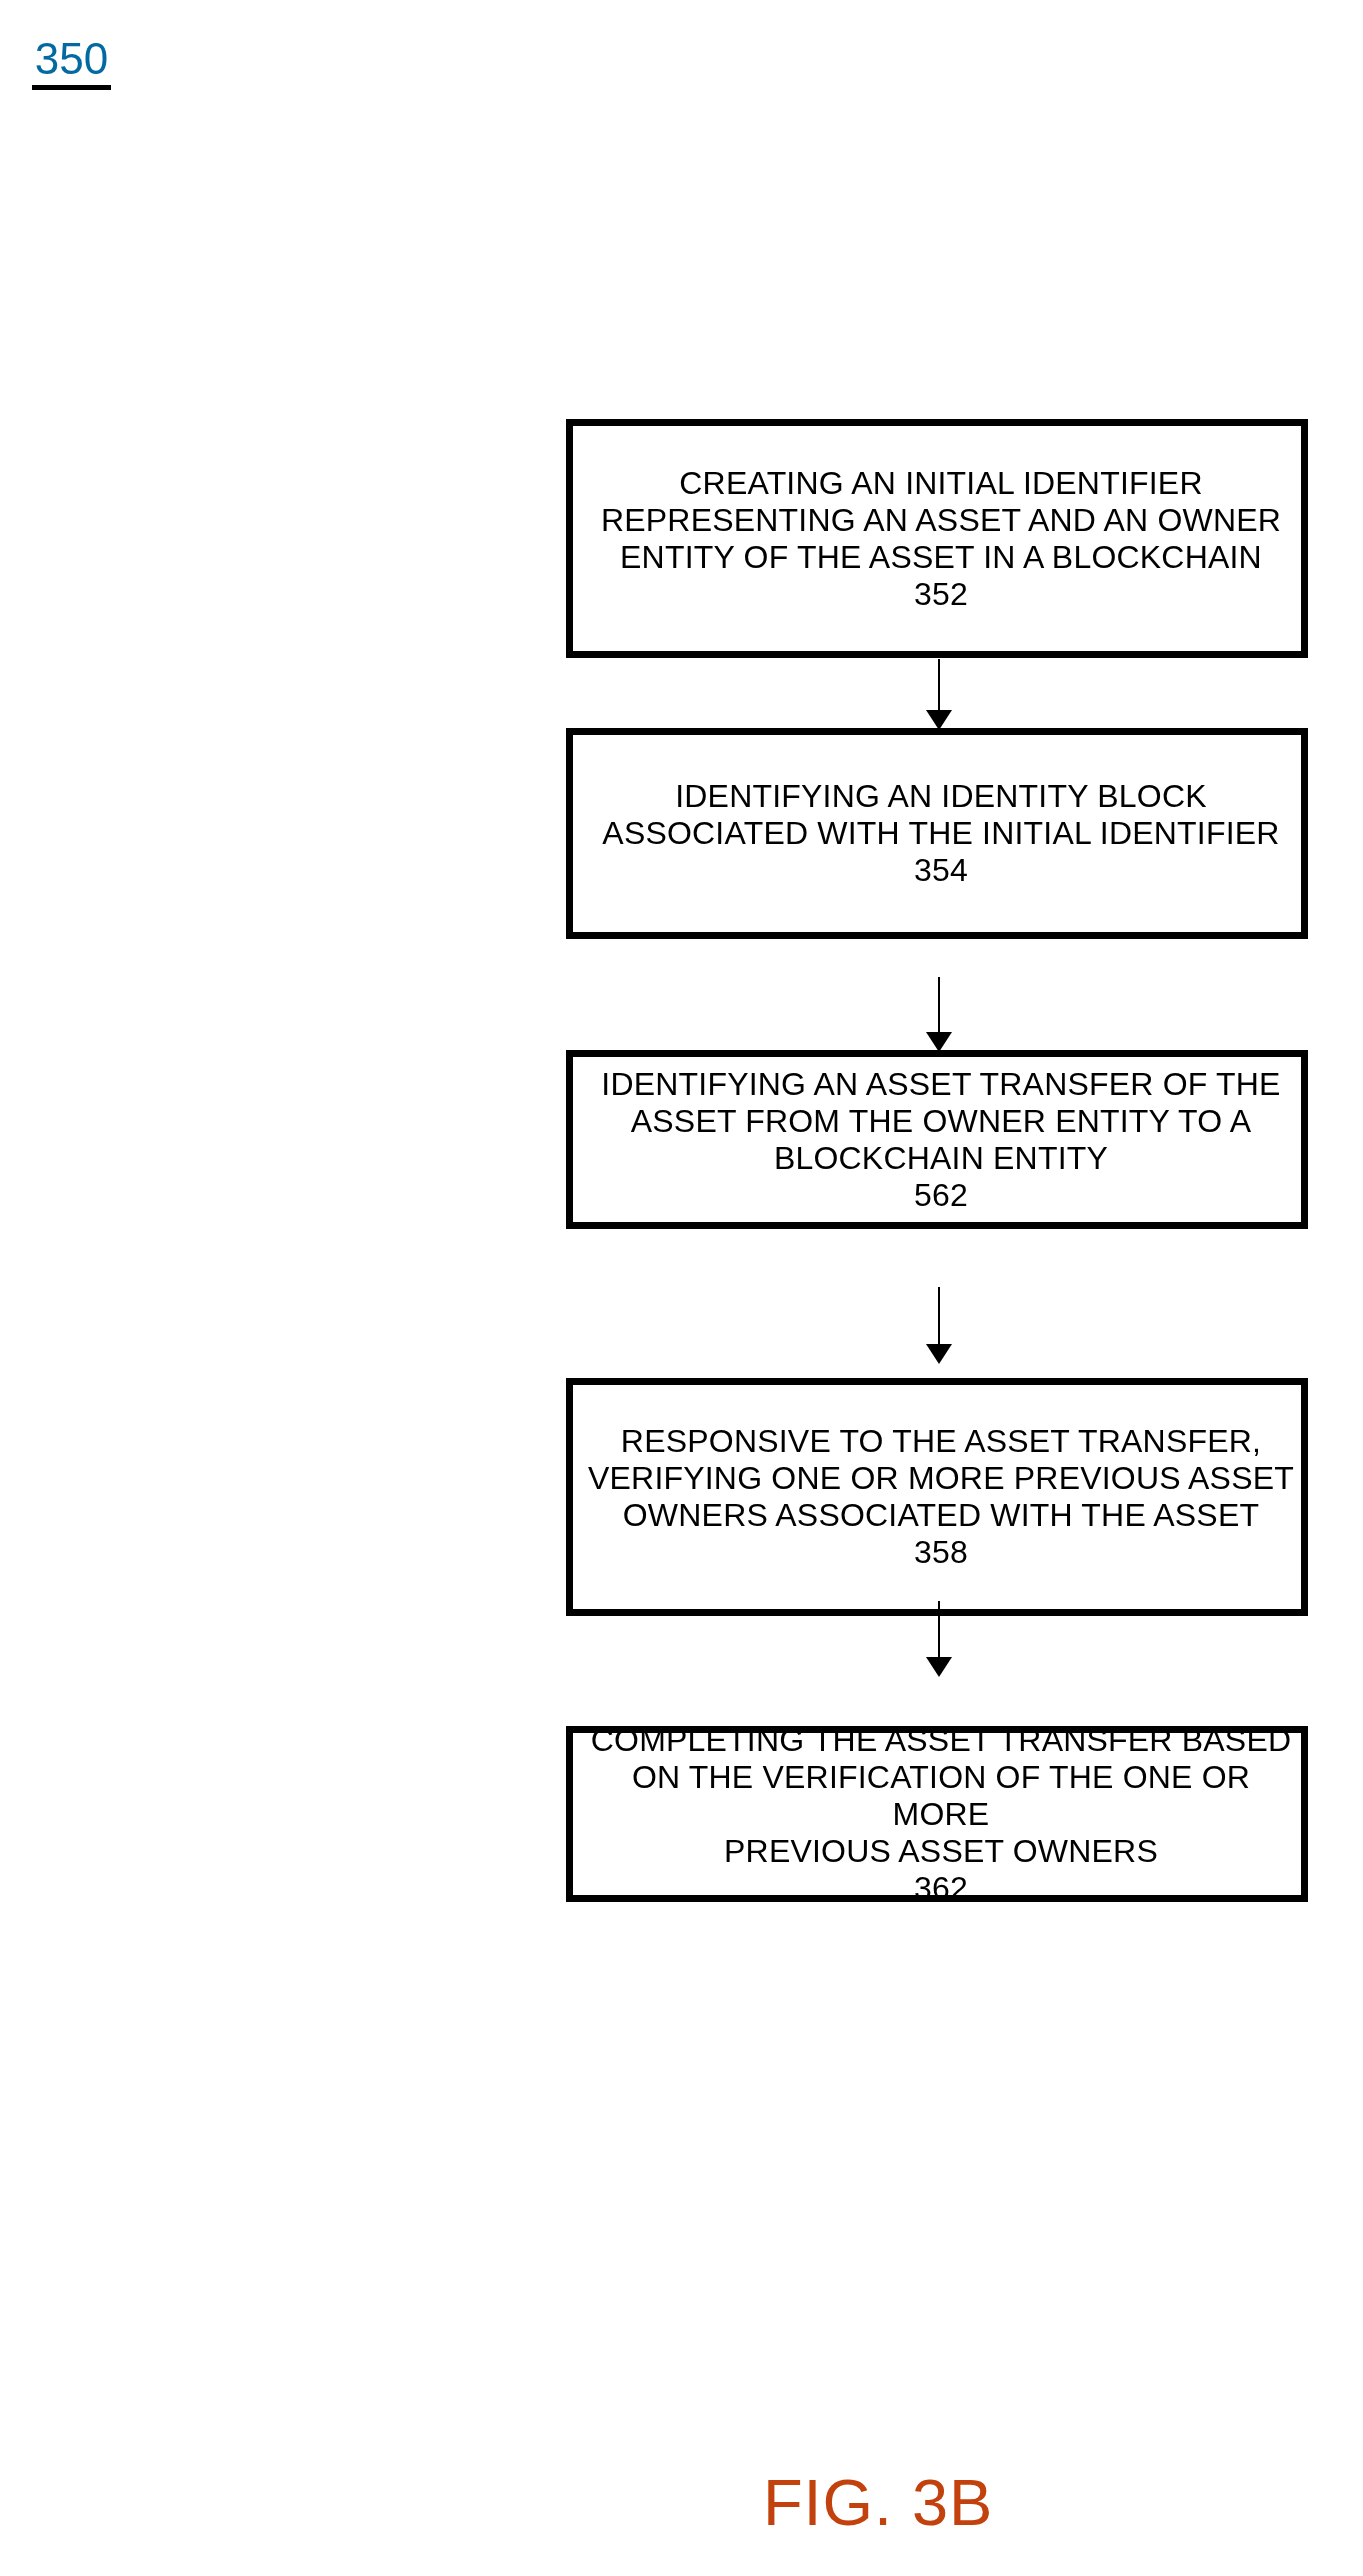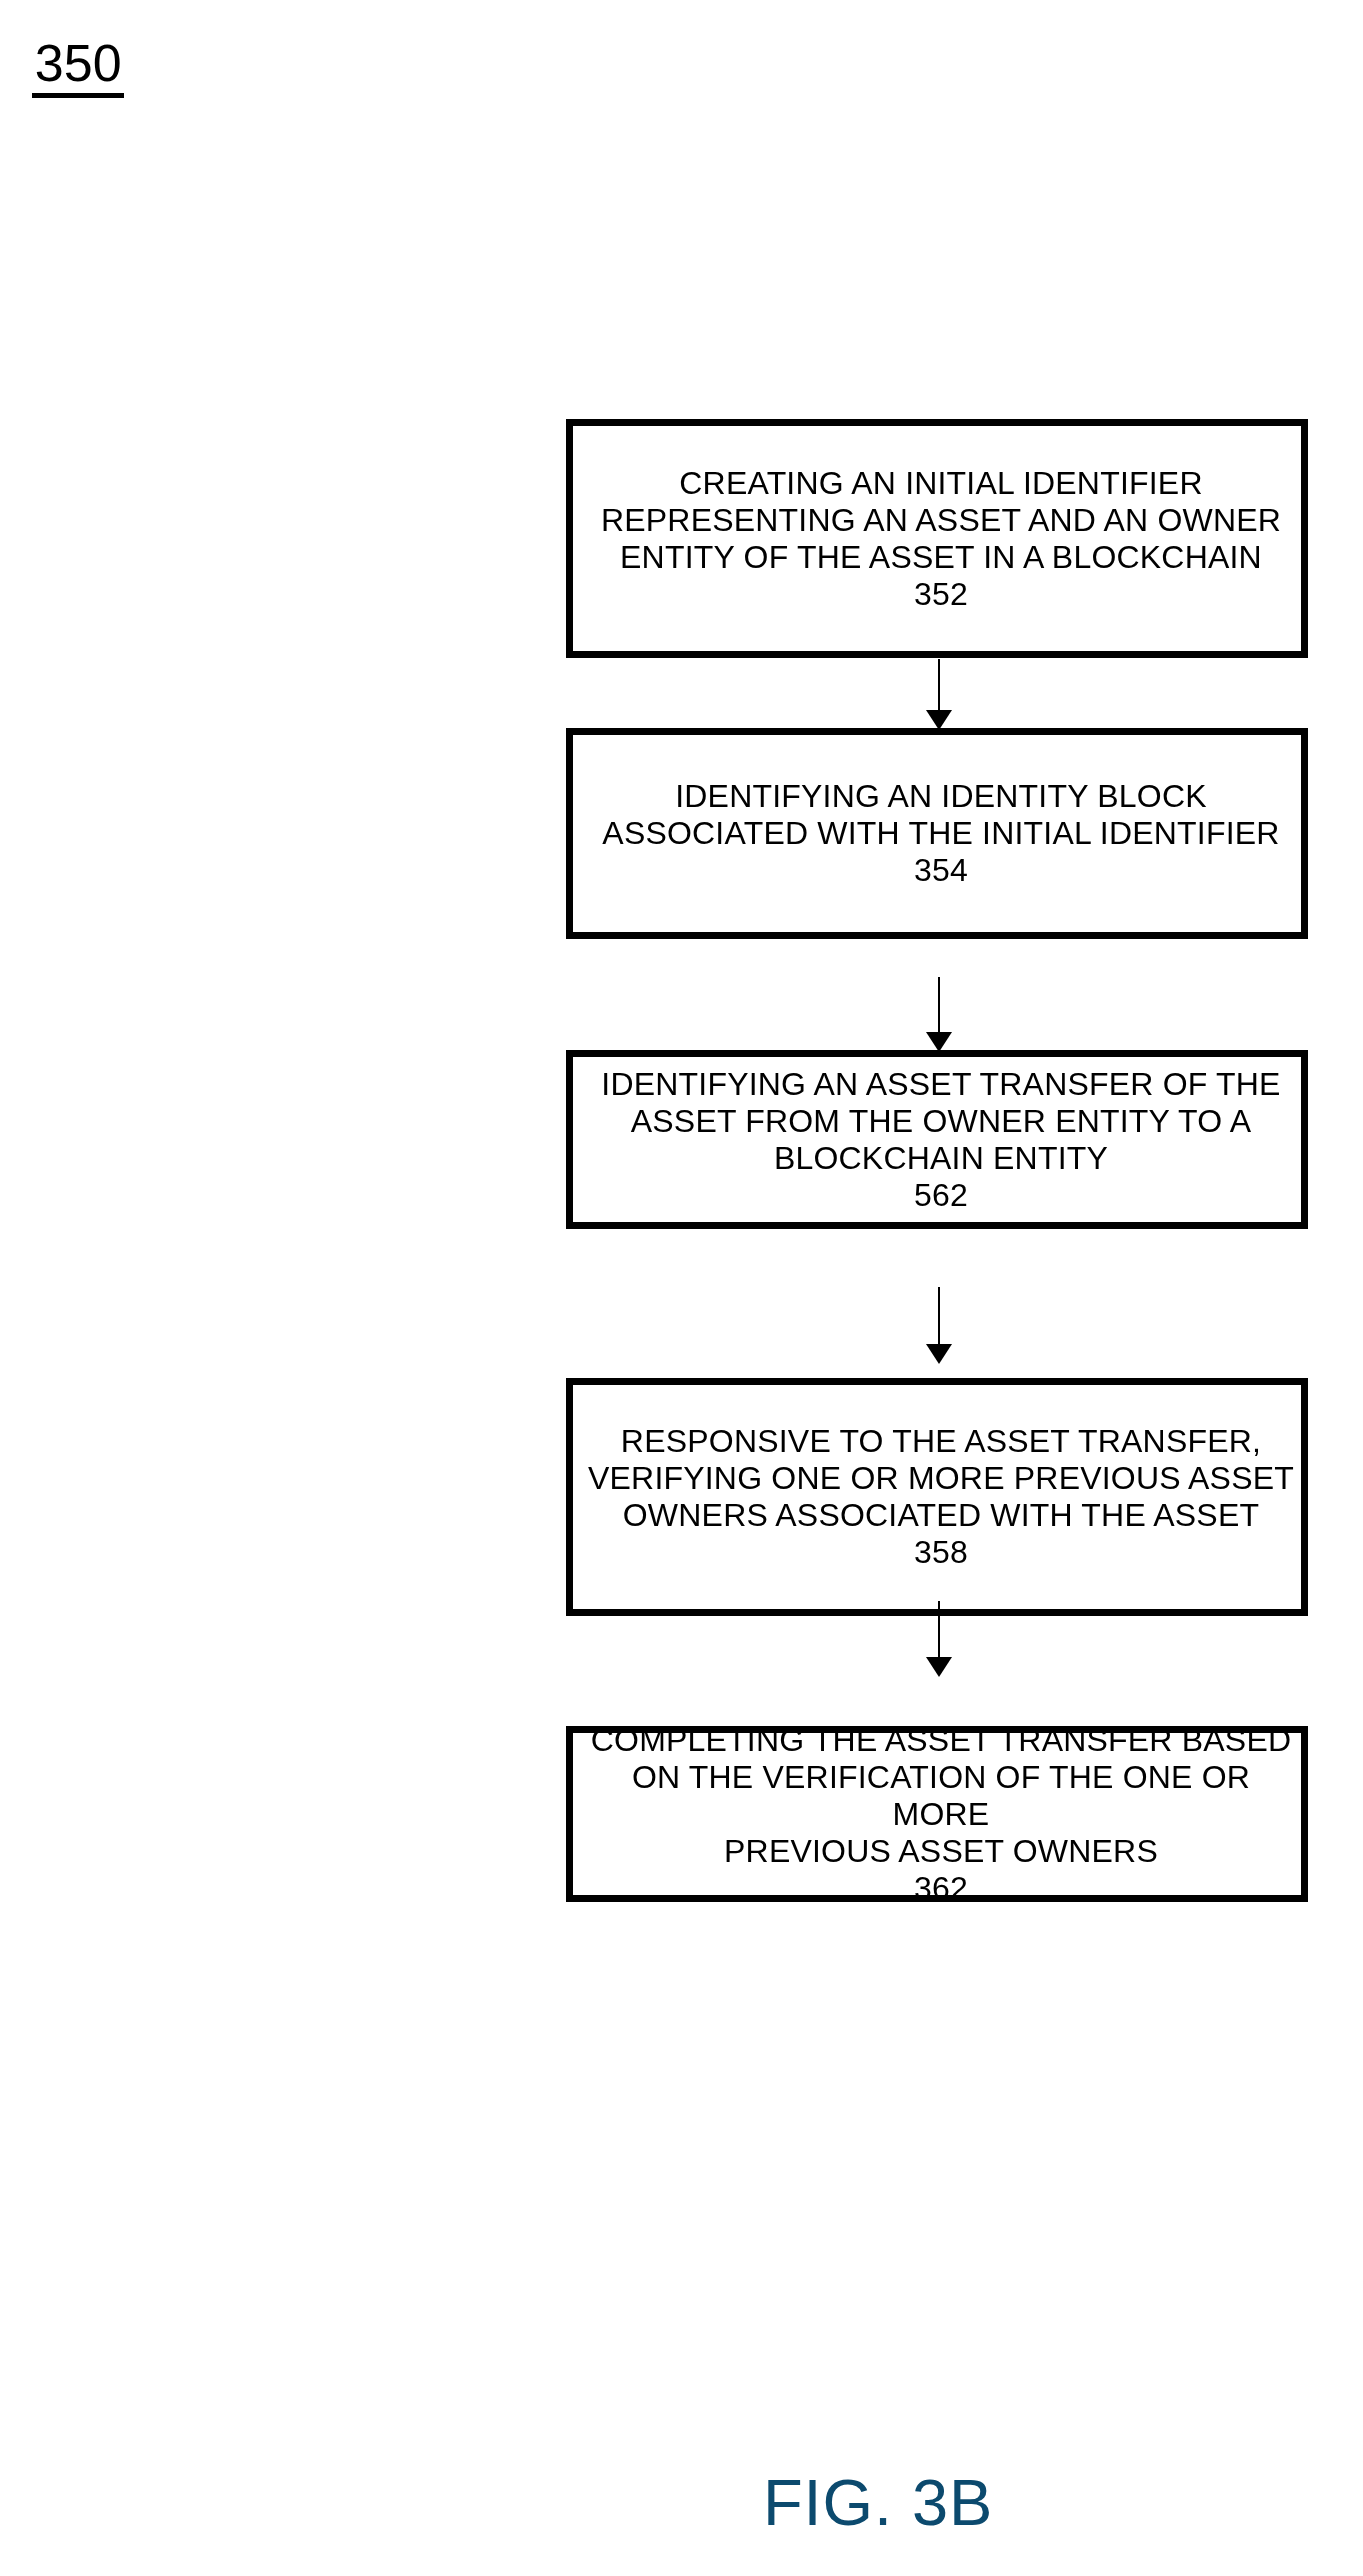--- a/index.html
+++ b/index.html
@@ -13,23 +13,23 @@
     height: 2576px;
     background: #ffffff;
     font-family: "Liberation Sans", sans-serif;
     color: #000000;
     overflow: hidden;
   }
   .diagram-ref {
     position: absolute;
     left: 32px;
     top: 37px;
-    font-size: 52px;
+    font-size: 44px;
     line-height: 1.0;
-    color: #000000;
+    color: #0369a1;
     border-bottom: 5.6px solid #000;
     padding: 0 2.8px 3.7px 2.8px;
     display: inline-block;
   }
   .step {
     position: absolute;
     left: 566px;
     width: 742px;
     box-sizing: border-box;
     border: 7.4px solid #000;
@@ -73,21 +73,21 @@
     border-top: 20.4px solid #000;
     margin-top: -0.9px;
   }
   .fig-caption {
     position: absolute;
     left: 763px;
     top: 2470px;
     font-size: 65px;
     line-height: 1.0;
     letter-spacing: 0.9px;
-    color: #0c4a6e;
+    color: #c2410c;
   }
 </style>
 </head>
 <body>
 
 <div class="page">
 
   <div class="diagram-ref">350</div>
 
   <div class="step" style="top:419px; height:239px">

